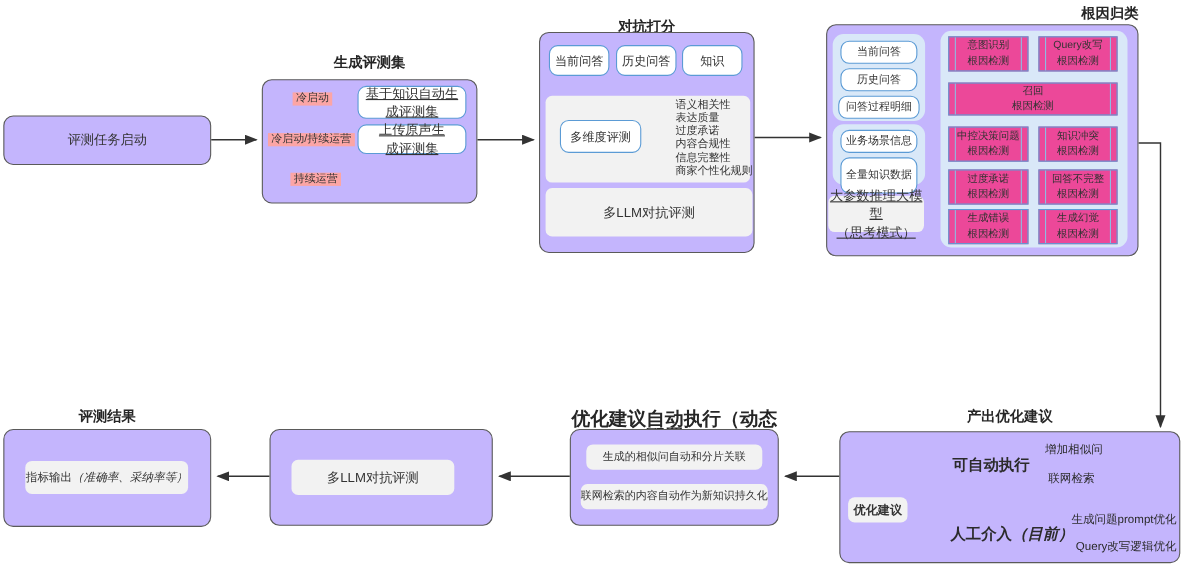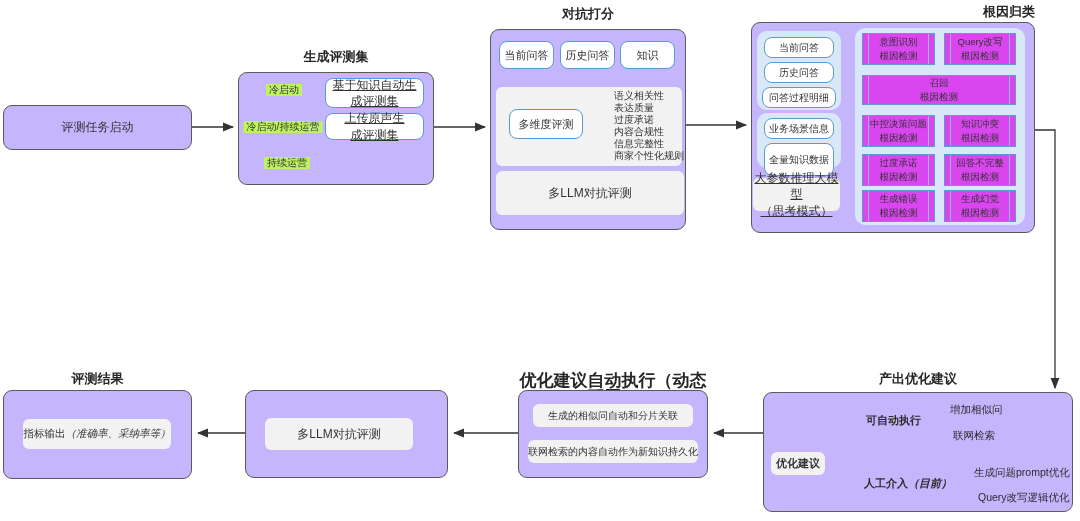--- a/index.html
+++ b/index.html
@@ -8,32 +8,32 @@
     font-family:"Liberation Sans","DejaVu Sans",sans-serif;color:#333;
   }
   .abs{position:absolute;}
   .flex{display:flex;align-items:center;justify-content:center;text-align:center;}
   .col{flex-direction:column;}
   .box-gray{border:1.4px solid #5a5a5a;border-radius:9px;background:#c4b5fd;box-sizing:border-box;}
   .box-blue{border:1px solid #5b9bd5;border-radius:8px;background:#fff;box-sizing:border-box;
             display:flex;align-items:center;justify-content:center;text-align:center;}
   .panel{background:#f2f2f2;border-radius:6px;display:flex;align-items:center;justify-content:center;text-align:center;box-sizing:border-box;}
   .halo{background:#d9e8f8;border-radius:10px;box-sizing:border-box;}
-  .subproc{position:absolute;border:1px solid #5b9bd5;background:#d946ef;box-sizing:border-box;
+  .subproc{position:absolute;border:1px solid #5b9bd5;background:#ec4899;box-sizing:border-box;
            display:flex;flex-direction:column;align-items:center;justify-content:center;text-align:center;
            font-size:9.5px;line-height:1.5;color:#333;}
   .subproc::before,.subproc::after{content:"";position:absolute;top:0;bottom:0;width:0;border-left:1px solid #8ebbe3;}
   .subproc::before{left:5px;}
   .subproc::after{right:5px;}
   .sec-title{font-weight:600;font-size:13px;color:#262626;text-align:center;line-height:1;}
-  .line-label{position:absolute;transform:translate(-50%,-50%);background:#bef264;padding:0 3px;
+  .line-label{position:absolute;transform:translate(-50%,-50%);background:#fca5a5;padding:0 3px;
               font-size:10px;color:#333;white-space:nowrap;line-height:1.2;}
   .dim{position:absolute;font-size:10px;color:#333;line-height:1;white-space:nowrap;}
   .mm-label{position:absolute;font-size:10.5px;color:#2b2b2b;white-space:nowrap;line-height:1;}
-  .mm-branch{font-weight:700;font-size:11px;}
+  .mm-branch{font-weight:700;font-size:14px;}
   .it{font-style:italic;}
   .t12{font-size:12px;}
   .t11{font-size:11px;}
   .t10{font-size:10px;line-height:1.35;}
   .t95{font-size:12px;line-height:1.35;text-decoration:underline;}
   svg{position:absolute;left:0;top:0;}
 </style>
 </head>
 <body>
 
@@ -91,21 +91,21 @@
   <span class="line-label" style="left:283px;top:127px;">冷启动/持续运营</span>
   <span class="line-label" style="left:287px;top:163px;">持续运营</span>
 
   <div class="abs box-blue t95" style="left:325px;top:78px;width:99px;height:30px;padding:1px 3px;">
     <span>基于知识自动生成评测集</span>
   </div>
   <div class="abs box-blue t95" style="left:325px;top:113px;width:99px;height:27px;padding:1px 17px;">
     <span>上传原声生成评测集</span>
   </div>
 
-  <div class="abs sec-title" style="left:490px;top:7px;width:196px;font-family:Liberation Serif, serif;">对抗打分</div>
+  <div class="abs sec-title" style="left:490px;top:17px;width:196px;font-family:Liberation Serif, serif;">对抗打分</div>
   <div class="abs box-gray" style="left:490px;top:29px;width:196px;height:201px;"></div>
 
   <div class="abs box-blue t11" style="left:499px;top:41px;width:55px;height:28px;">
     <span>当前问答</span>
   </div>
   <div class="abs box-blue t11" style="left:560px;top:41px;width:55px;height:28px;">
     <span>历史问答</span>
   </div>
   <div class="abs box-blue t11" style="left:620px;top:41px;width:55px;height:28px;">
     <span>知识</span>

